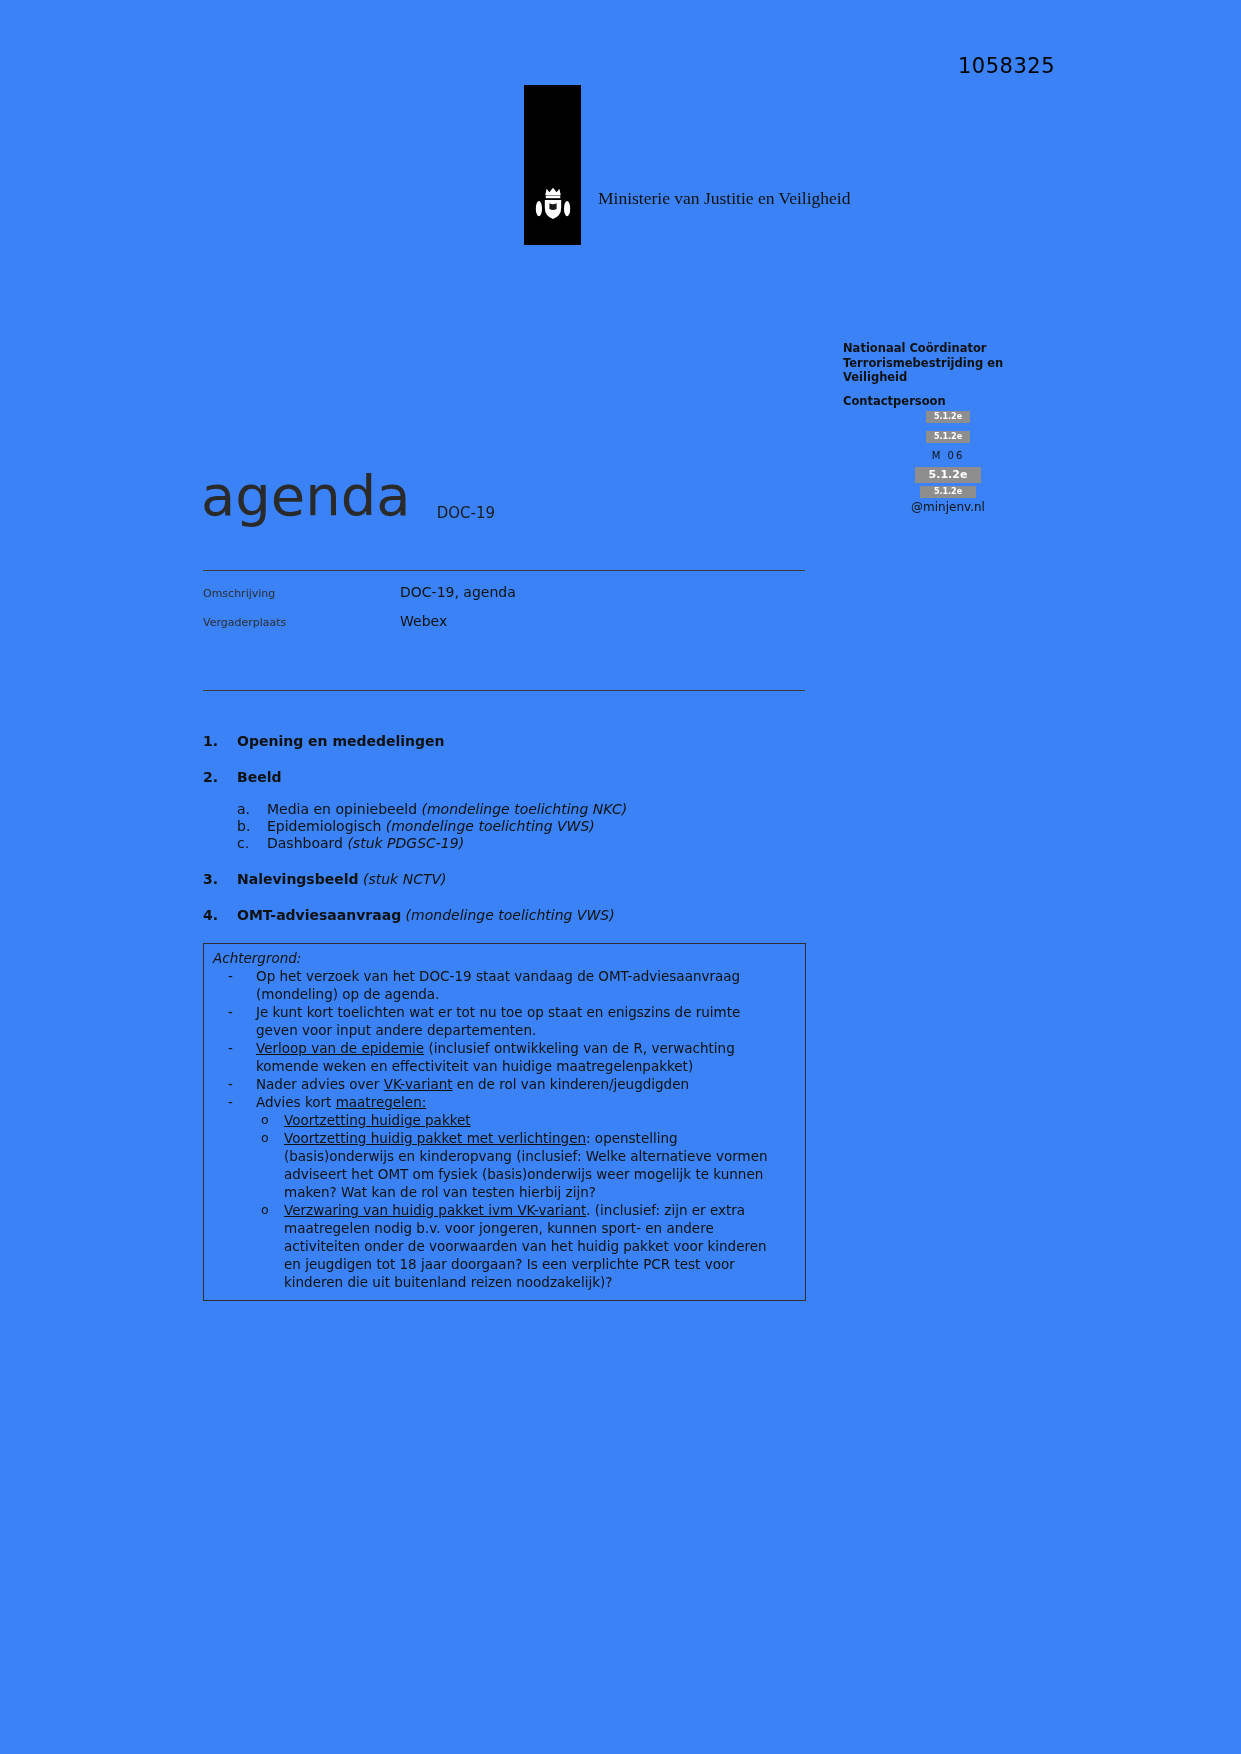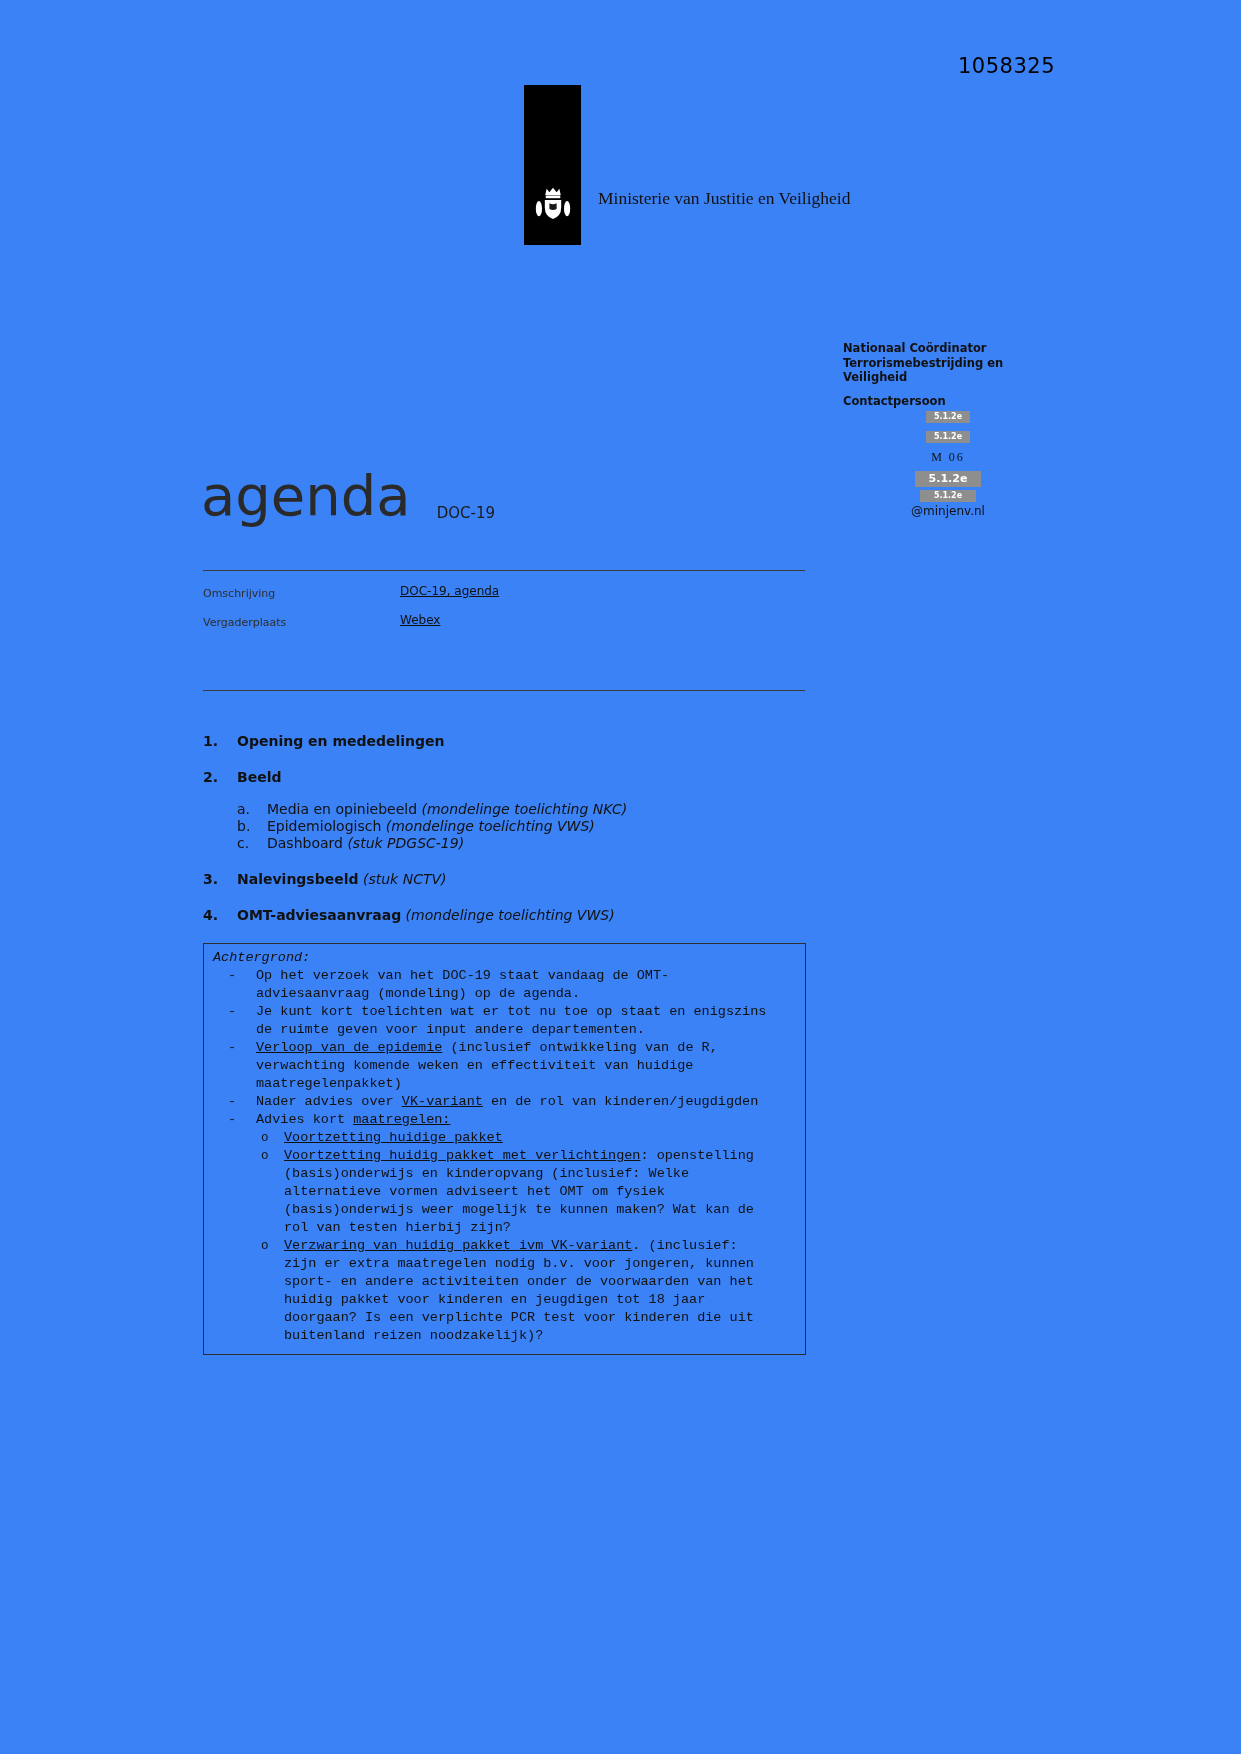--- a/index.html
+++ b/index.html
@@ -18,48 +18,48 @@
 
   .contact { position:absolute; left:843px; top:341px; width:210px; font-size:11.5px; color:#111; }
   .c-org { font-weight:bold; line-height:14.5px; }
   .c-label { font-weight:bold; margin-top:9px; }
   .c-row { margin-top:3px; display:flex; align-items:center; gap:8px;flex-direction:column; }
   .redact { background:#8e8e8e; color:#fff; display:inline-flex; align-items:center; justify-content:center; font-weight:bold; }
   .redact.sm  { width:44px; height:12px; font-size:8px; }
   .redact.md  { width:66px; height:16px; font-size:11px; }
   .redact.sm2 { width:56px; height:12px; font-size:8px; }
   .c-row.phone { margin-top:7px; gap:6px; }
-  .c-phone { font-size:12px; letter-spacing:2px;font-family:Liberation Serif, serif; }
+  .c-phone { font-size:10px; letter-spacing:2px; }
   .c-row.email { margin-top:3px; gap:2px; }
   .c-email { font-size:12px; }
 
   .titlebar { position:absolute; left:201px; top:468px; display:flex; align-items:baseline; gap:26px; }
   .big { font-size:56px; color:#2a2a2a; line-height:1; }
   .tag { font-size:15px; color:#1a1a1a; position:relative; top:3px; }
 
   .rule { position:absolute; left:203px; width:602px; border-top:1.5px solid #3c3c3c; }
   .rule1 { top:570px; }
   .rule2 { top:690px; }
 
   .meta { position:absolute; left:203px; top:584px; width:602px; }
   .mrow { display:flex; margin-bottom:13px;gap:15px; }
   .mrow.r2 { margin-bottom:2px; }
   .mlabel { width:182px; font-size:11px; padding-top:3px; color:#2e2e2e; }
-  .mvalue { font-size:12px; color:#111;text-decoration:underline; }
+  .mvalue { font-size:14px; color:#111; }
 
   .content { position:absolute; left:203px; top:733px; width:603px; font-size:14px; color:#111; }
   .aitem { display:flex; font-weight:bold; margin-bottom:19px; line-height:17px; }
   .anum { width:34px; flex:0 0 34px; }
   .anote { font-style:italic; font-weight:normal; }
   .subitems { margin:-4px 0 19px 34px; }
   .sitem { display:flex; font-weight:normal; line-height:17px; }
   .sletter { width:30px; flex:0 0 30px; }
   .snote { font-style:italic; }
 
-  .box { border:1.5px solid #2f2f2f; margin-top:12px; padding:5px 28px 9px 9px; font-size:13.5px; line-height:18px; font-weight:normal;font-family:Liberation Mono, monospace; }
+  .box { border:1.5px solid #2f2f2f; margin-top:12px; padding:5px 28px 9px 9px; font-size:13.5px; line-height:18px; font-weight:normal; }
   .bhead { font-style:italic; }
   .bhead.spaced { margin-top:18px; }
   .bitem { display:flex; padding-left:15px; }
   .bmark { width:28px; flex:0 0 28px; }
   .bitem.sub { padding-left:48px; }
   .bitem.sub .bmark { width:23px; flex:0 0 23px; font-size:12.5px; }
   .btext { flex:1; }
   .u { text-decoration:underline; }
 </style>
 </head>

